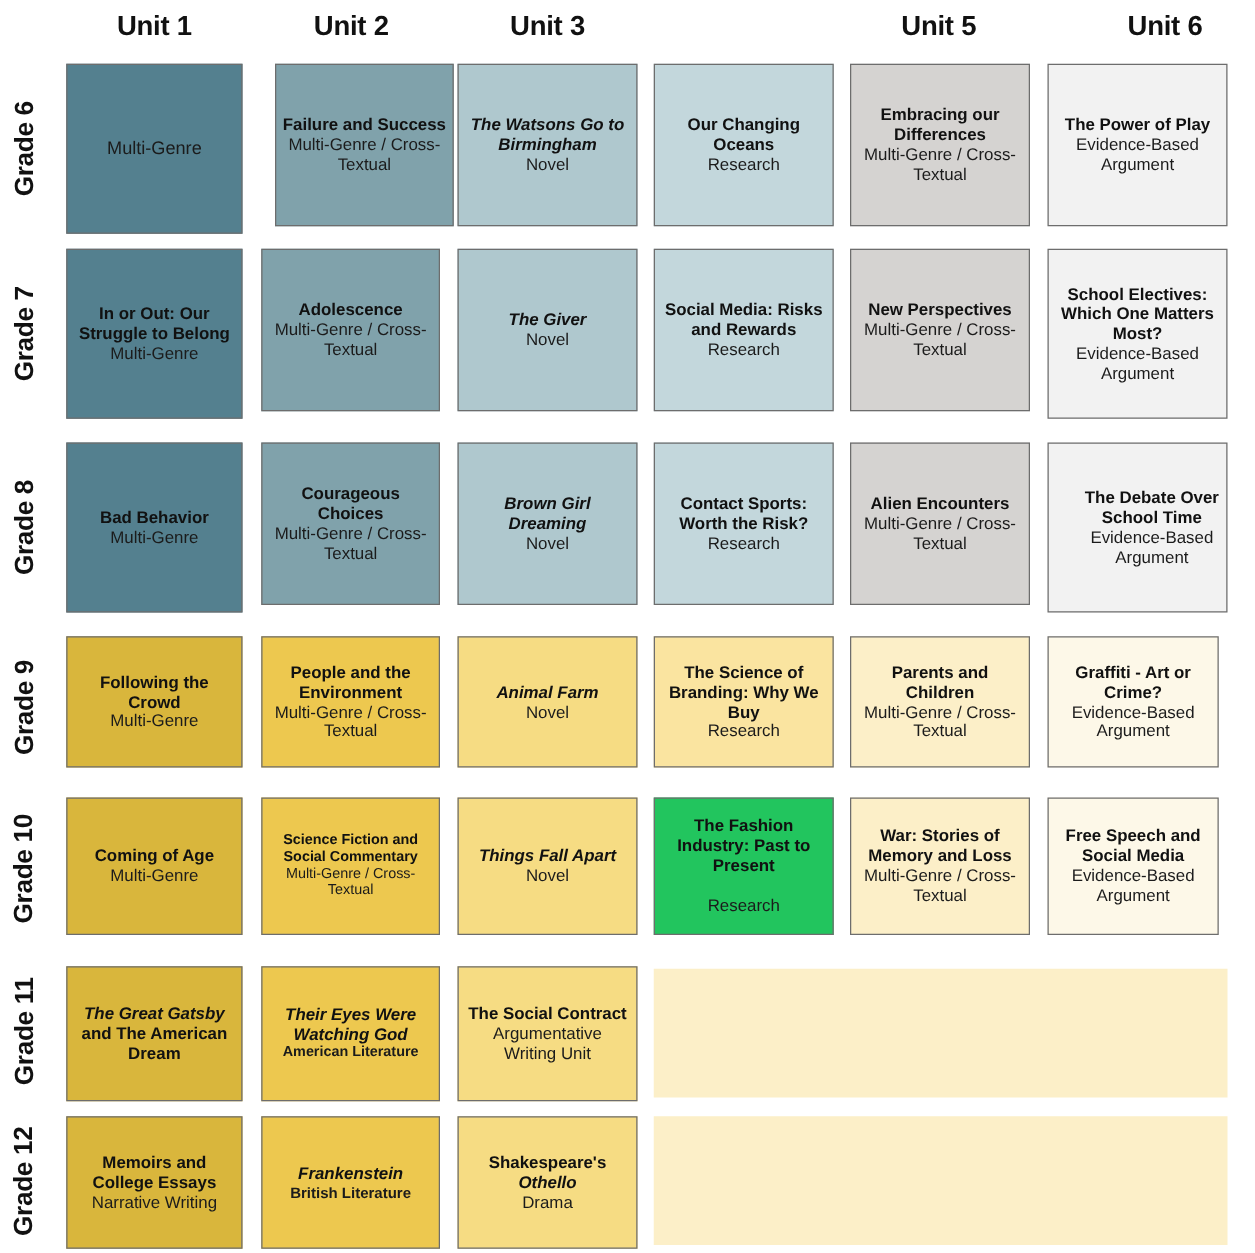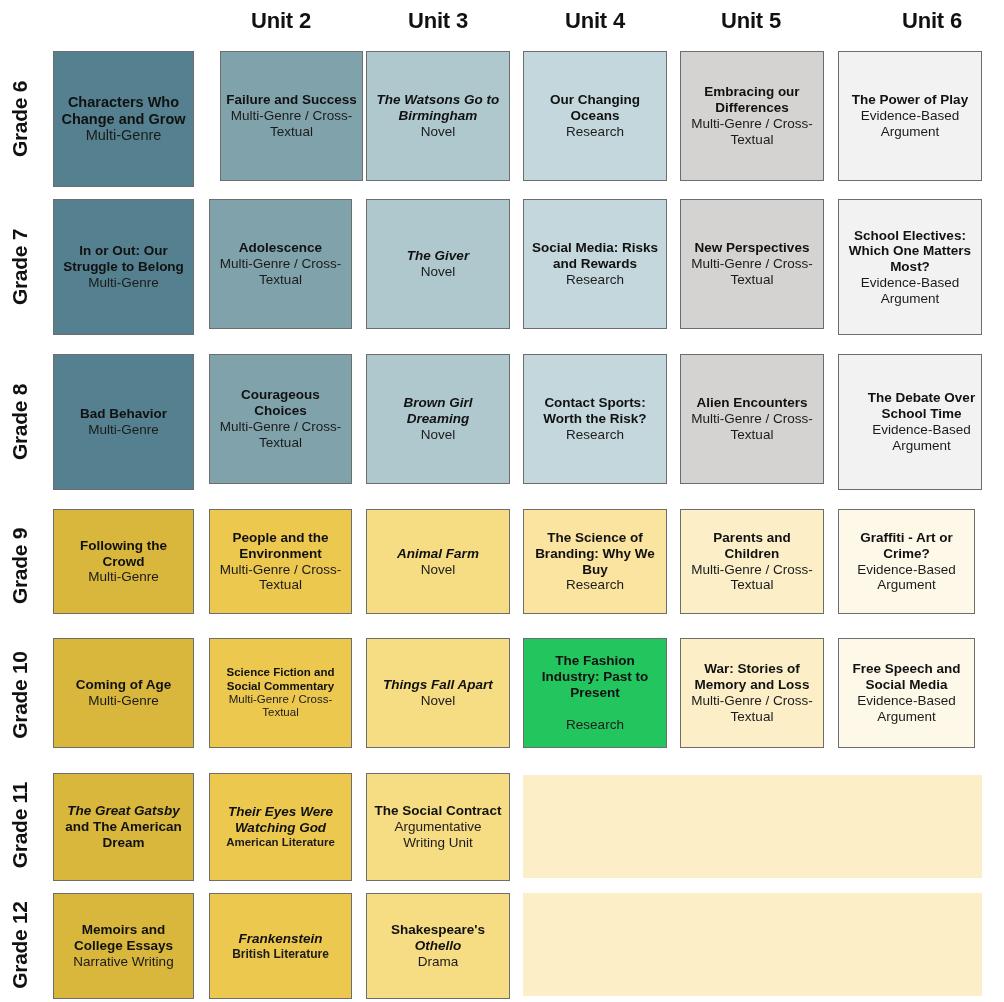--- a/index.html
+++ b/index.html
@@ -95,23 +95,23 @@
   .fs-15 .title, .fs-15 .subtitle { font-size: 14.5px; }
   .fs-14 .title, .fs-14 .subtitle { font-size: 13.5px; }
   .fs-12 .title, .fs-12 .subtitle { font-size: 11.5px; }
 </style>
 </head>
 <body>
 
 <div id="matrix">
 
   <div class="col-header-row">
+    <div class="col-header" style="left:47px;width:153px;">Unit 1</div>
     <div class="col-header" style="left:206px;width:150px;">Unit 2</div>
     <div class="col-header" style="left:363px;width:150px;">Unit 3</div>
-    <div class="col-header" style="left:520px;width:150px;">Unit 4</div>
     <div class="col-header" style="left:676px;width:150px;">Unit 5</div>
     <div class="col-header" style="left:857px;width:150px;">Unit 6</div>
   </div>
 
   <div class="grade-label" style="top:51px;height:136px;">
       <span>Grade 6</span>
     </div>
   <div class="grade-label" style="top:199px;height:136px;">
       <span>Grade 7</span>
     </div>
@@ -125,21 +125,20 @@
       <span>Grade 10</span>
     </div>
   <div class="grade-label" style="top:768px;height:113px;">
       <span>Grade 11</span>
     </div>
   <div class="grade-label" style="top:888px;height:113px;">
       <span>Grade 12</span>
     </div>
 
   <div class="cell fs-15" style="left:53px;top:51px;width:141px;height:136px;background:#54808f;">
-    <div class="title">Characters Who Change and Grow</div>
     <div class="subtitle">Multi-Genre</div>
   </div>
   <div class="cell fs-14" style="left:220px;top:51px;width:143px;height:130px;background:#80a2ab;">
     <div class="title">Failure and Success</div>
     <div class="subtitle">Multi-Genre / Cross-Textual</div>
   </div>
   <div class="cell fs-14" style="left:366px;top:51px;width:144px;height:130px;background:#afc8ce;">
     <div class="title"><em>The Watsons Go to Birmingham</em></div>
     <div class="subtitle">Novel</div>
   </div>

